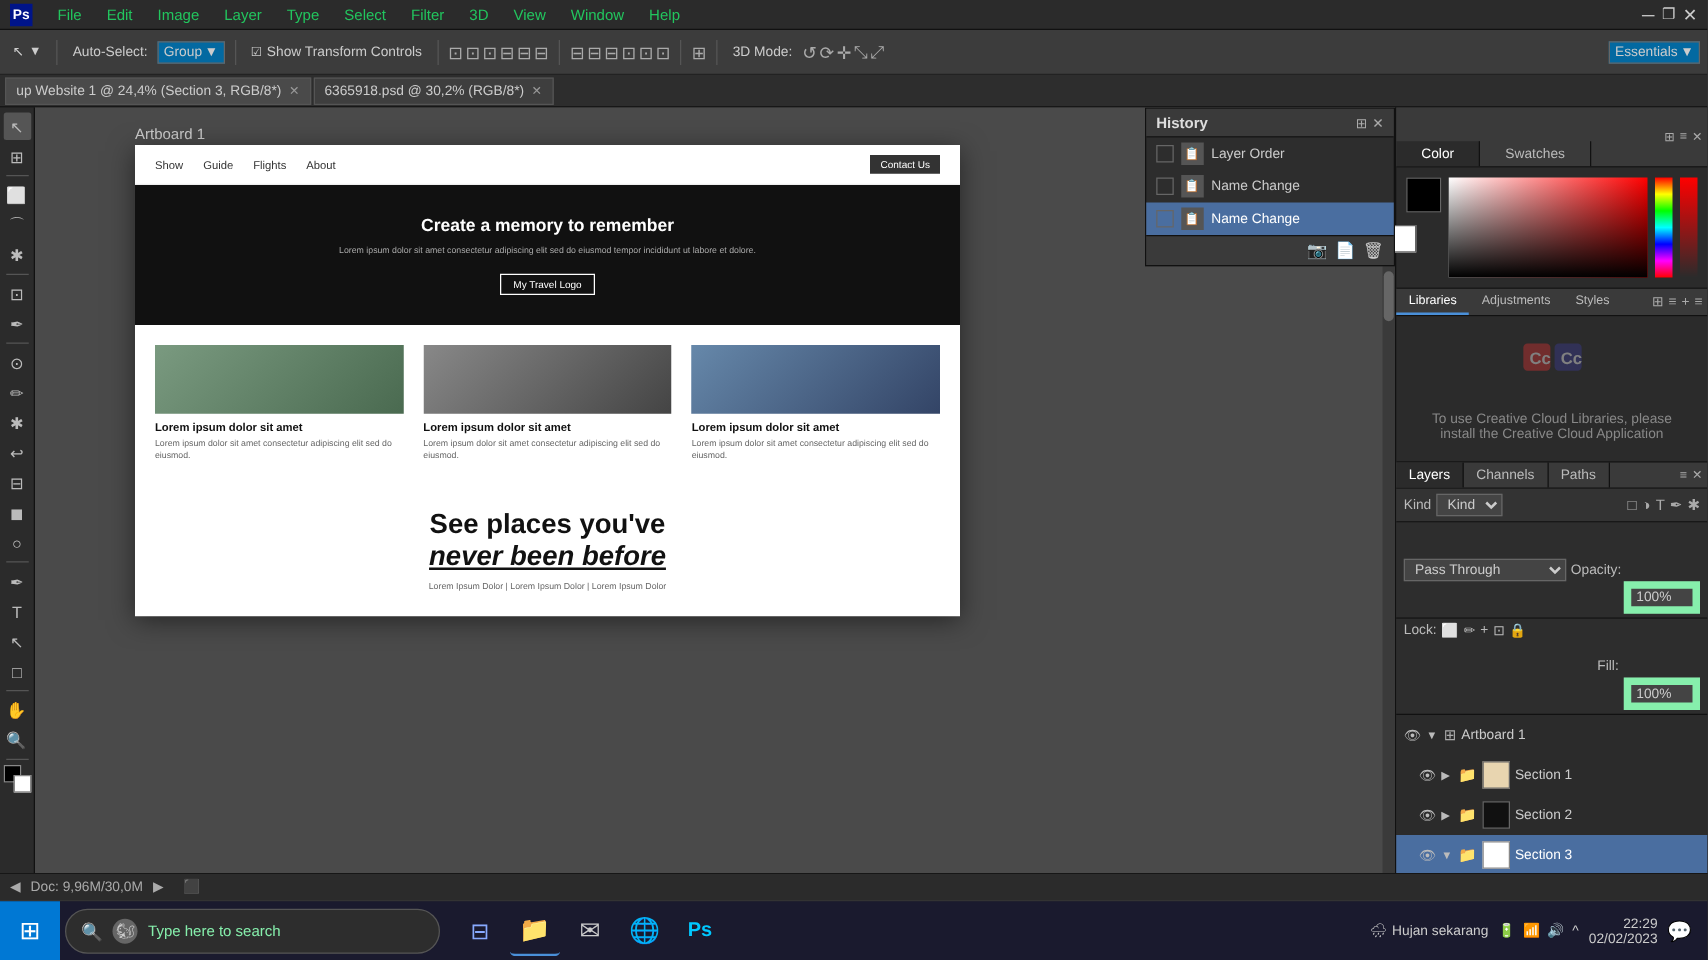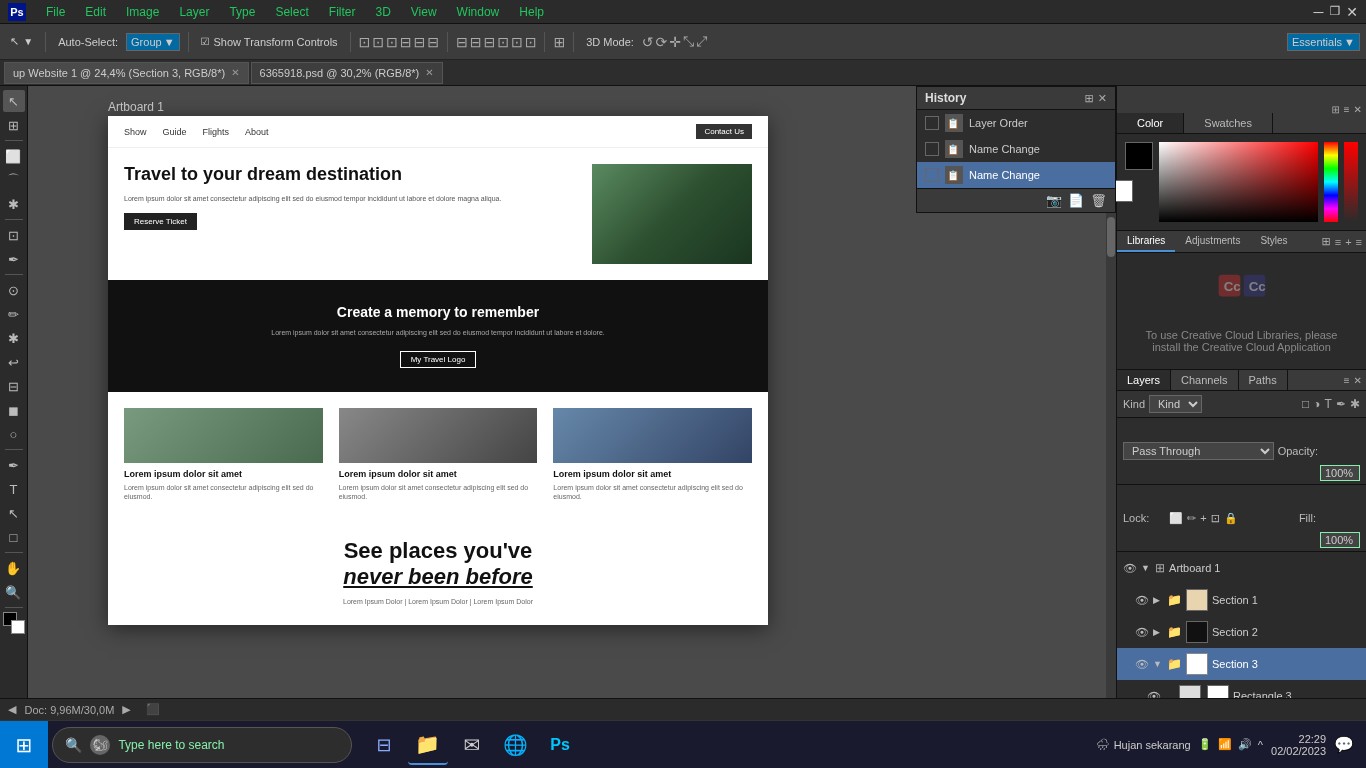--- a/index.html
+++ b/index.html
@@ -109,22 +109,22 @@
     .layers-section { background: #2b2b2b; }
     .layers-tabs { display: flex; background: #3a3a3a; border-bottom: 1px solid #111; border-top: 1px solid #111; }
     .layers-tab { padding: 4px 10px; font-size: 11px; color: #bbb; cursor: pointer; border-right: 1px solid #111; }
     .layers-tab.active { background: #2b2b2b; color: #fff; }
     .layers-toolbar { display: flex; align-items: center; padding: 4px 6px; gap: 4px; border-bottom: 1px solid #111; background: #333; }
     .layers-toolbar-label { font-size: 11px; color: #bbb; }
     .layers-kind-select { background: #444; border: 1px solid #666; color: #ccc; font-size: 11px; padding: 1px 4px; }
     .blend-row { display: flex; align-items: center; padding: 3px 6px; gap: 4px; border-bottom: 1px solid #111; background: #2d2d2d; }
     .blend-select { background: #444; border: 1px solid #666; color: #ccc; font-size: 11px; padding: 1px 4px; flex: 1; }
     .blend-opacity { display: flex; align-items: center; gap: 2px; font-size: 11px; color: #bbb; }
-    .blend-input { background: #444; border: 1px solid #86efac; color: #ccc; font-size: 11px; width: 40px; padding: 1px 4px; margin-top: 44px; }
-    .lock-row { display: flex; align-items: center; padding: 3px 6px; gap: 20px; border-bottom: 1px solid #111; background: #2d2d2d; font-size: 11px; color: #bbb; }
+    .blend-input { background: #444; border: 6px solid #86efac; color: #ccc; font-size: 11px; width: 61px; padding: 1px 4px; margin-top: 44px; }
+    .lock-row { display: flex; align-items: flex-start; padding: 3px 6px; gap: 4px; border-bottom: 1px solid #111; background: #2d2d2d; font-size: 11px; color: #bbb; }
     .lock-icons { display: flex; gap: 4px; }
     .fill-row { display: flex; align-items: center; gap: 4px; margin-left: auto; }
     .layer-item { display: flex; align-items: center; padding: 3px 6px; gap: 4px; cursor: pointer; height: 32px; }
     .layer-item.active { background: #4a6ea0; }
     .layer-eye { font-size: 11px; color: #bbb; cursor: pointer; width: 14px; }
     .layer-expand { font-size: 9px; color: #bbb; cursor: pointer; width: 10px; }
     .layer-thumb { width: 22px; height: 22px; background: #ddd; border: 1px solid #666; flex-shrink: 0; display: flex; align-items: center; justify-content: center; font-size: 8px; }
     .layer-name { font-size: 11px; color: #ccc; flex: 1; }
     .layer-item.active .layer-name { color: #fff; }
 
@@ -317,28 +317,20 @@
           <div class="mockup-nav">
             <div class="mockup-nav-links">
               <span>Show</span>
               <span>Guide</span>
               <span>Flights</span>
               <span>About</span>
             </div>
             <div class="mockup-nav-btn">Contact Us</div>
           </div>
 
-          <div class="mockup-hero">
-            <div class="mockup-hero-text">
-              <div class="mockup-hero-title">Travel to your dream destination</div>
-              <div class="mockup-hero-body">Lorem ipsum dolor sit amet consectetur adipiscing elit sed do eiusmod tempor incididunt ut labore et dolore magna aliqua.</div>
-              <div class="mockup-hero-btn">Reserve Ticket</div>
-            </div>
-            <div class="mockup-hero-img"></div>
-          </div>
 
           <div class="mockup-dark">
             <div class="mockup-dark-title">Create a memory to remember</div>
             <div class="mockup-dark-body">Lorem ipsum dolor sit amet consectetur adipiscing elit sed do eiusmod tempor incididunt ut labore et dolore.</div>
             <div class="mockup-dark-btn">My Travel Logo</div>
           </div>
 
           <div class="mockup-cards">
             <div class="mockup-card">
               <div class="mockup-card-img mockup-card-img-1"></div>

